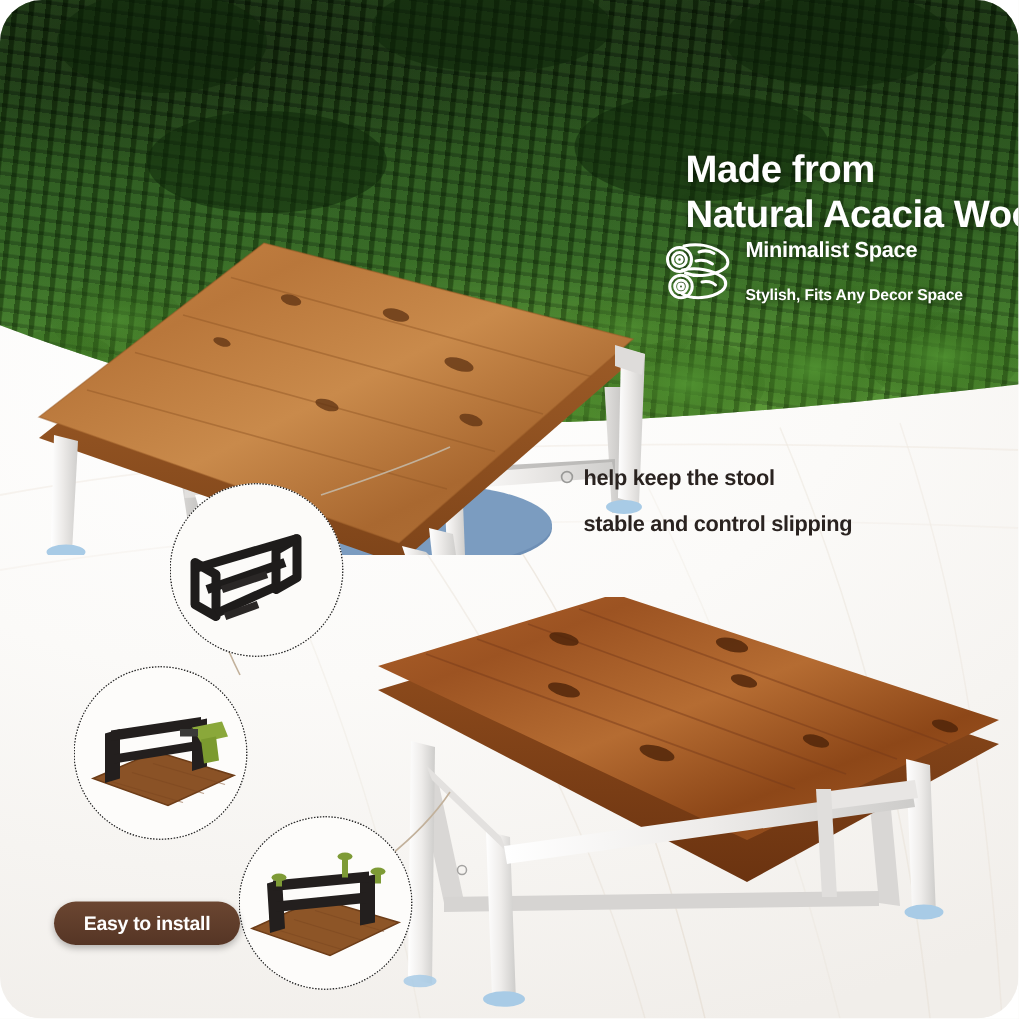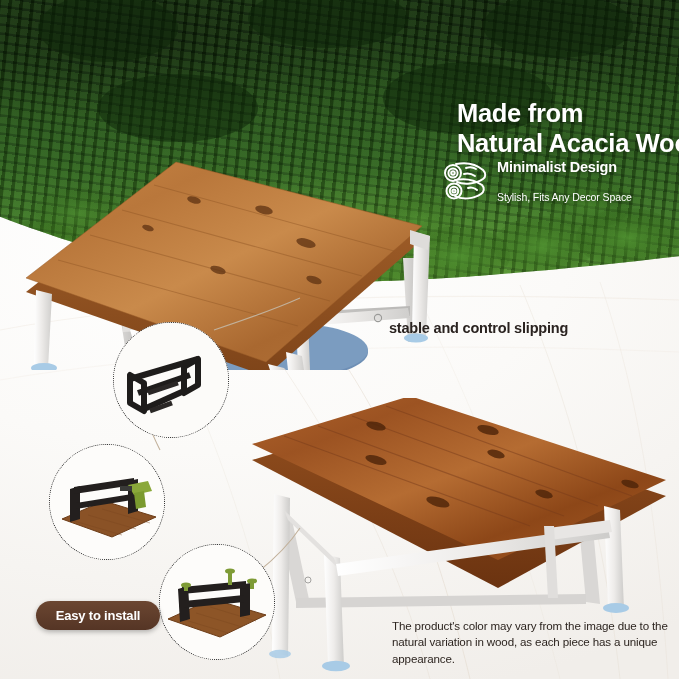--- a/index.html
+++ b/index.html
@@ -1,21 +1,21 @@
 <!DOCTYPE html>
 <html><head>
 <meta charset="utf-8">
 <style>
   html,body{margin:0;padding:0;}
   body{
     width:679px;height:679px;overflow:hidden;
     font-family:"Liberation Sans", sans-serif;
     background:#ffffff;
   }
-  #stage{position:relative;width:679px;height:679px;overflow:hidden;background:#fbfaf8;}
+  #stage{position:relative;width:679px;height:679px;overflow:hidden;background:#fbfaf8;border-radius:28px;}
 
   
   .floor{
     position:absolute;inset:0;
     background:
       radial-gradient(120% 70% at 30% 35%, #ffffff 0%, #fbfaf8 45%, #f1eeea 100%);
   }
   .floor-lines{position:absolute;inset:0;opacity:.55;}
   .hedge{
     position:absolute;left:-2px;top:-2px;width:683px;height:300px;
@@ -49,21 +49,21 @@
     position:absolute;left:457px;top:99px;width:222px;
     color:#fff;font-weight:bold;font-size:25.5px;line-height:1.16;
     letter-spacing:-.3px;
     text-shadow:0 1px 6px rgba(0,0,0,.45);
   }
   .hero .l2{white-space:nowrap;}
 
   .feature{position:absolute;left:442px;top:158px;width:237px;display:flex;align-items:center;gap:9px;}
   .feature-txt{color:#fff;text-shadow:0 1px 5px rgba(0,0,0,.5);}
   .feature-title{font-size:14.5px;font-weight:bold;letter-spacing:-.2px;line-height:1.15;}
-  .feature-sub{font-size:10.5px;font-weight:normal;letter-spacing:-.1px;margin-top:16px;}
+  .feature-sub{font-size:10.5px;font-weight:bold;letter-spacing:-.1px;margin-top:16px;}
 
   .bump{position:absolute;left:389px;top:307px;width:290px;}
   .bump-title{font-size:22px;font-weight:bold;color:#4b3326;letter-spacing:-.4px;line-height:1.05;}
   .bump-sub{font-size:14.5px;font-weight:bold;color:#2a2320;line-height:1.28;margin-top:3px;letter-spacing:-.2px;}
 
   .disclaimer{
     position:absolute;left:392px;top:618px;width:278px;
     font-size:11.6px;line-height:1.42;color:#2d2520;letter-spacing:-.15px;
   }
 
@@ -373,26 +373,26 @@
         <circle cx="11" cy="15" r="1.8"></circle>
         <circle cx="12" cy="33" r="7.5"></circle>
         <circle cx="12" cy="33" r="4.2"></circle>
         <circle cx="12" cy="33" r="1.6"></circle>
         <path d="M24,10 C27,9 31,9 34,11"></path>
         <path d="M22,16 C26,15 30,16 33,18"></path>
         <path d="M26,30 C29,29 33,30 35,32"></path>
       </g>
     </svg>
     <div class="feature-txt">
-      <div class="feature-title">Minimalist Design</div>
+      <div class="feature-title">Minimalist Space</div>
       <div class="feature-sub">Stylish, Fits Any Decor Space</div>
     </div>
   </div>
 
   <div class="bump">
+    <div class="bump-sub">help keep the stool</div>
     <div class="bump-sub" style="margin-top:12px;">stable and control slipping</div>
   </div>
 
   <div class="badge">Easy to install</div>
 
-  <div class="disclaimer">The product's color may vary from the image due to the natural variation in wood, as each piece has a unique appearance.</div>
 
 </div>
 
 </body></html>

